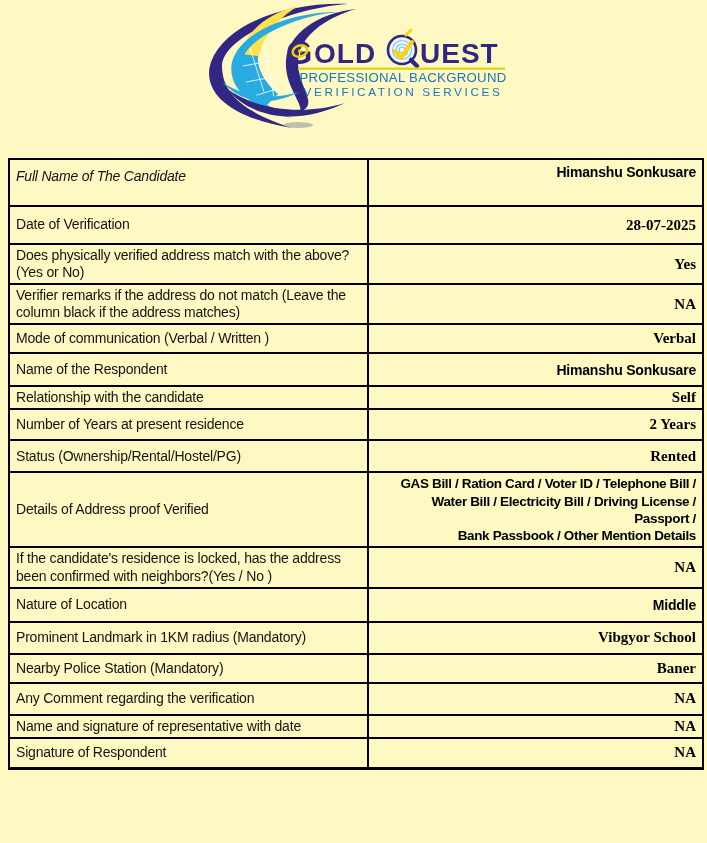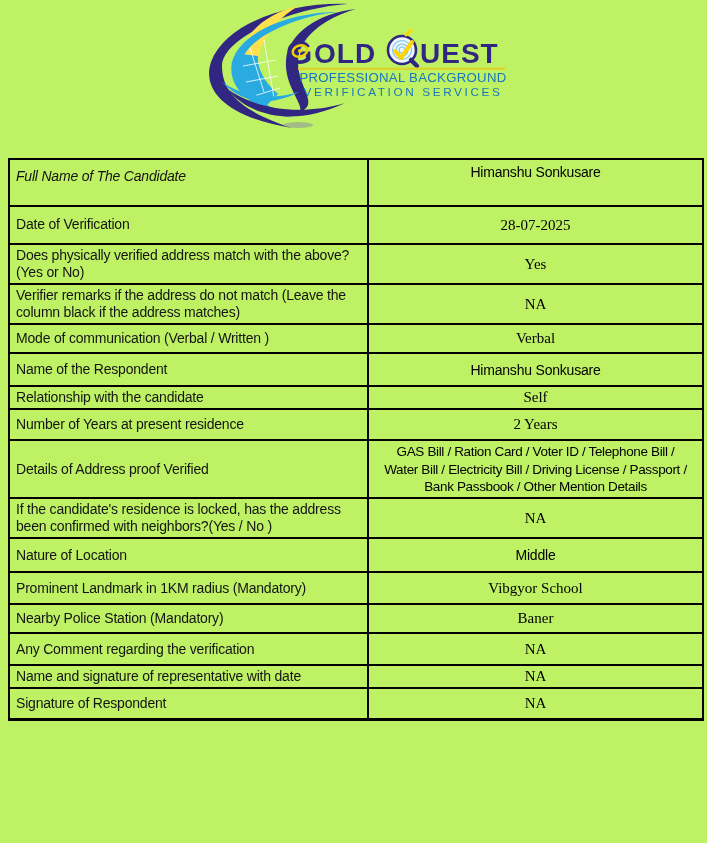--- a/index.html
+++ b/index.html
@@ -1,17 +1,17 @@
 <!DOCTYPE html>
 <html><head>
 <meta charset="utf-8">
 <style>
   html,body{margin:0;padding:0;background:#fff;}
   .page{
-    position:relative;width:707px;height:843px;background:#bef264;
+    position:relative;width:707px;height:843px;background:#fef9c3;
     font-family:"Liberation Sans",sans-serif;color:#111;overflow:hidden;
   }
   
   .logo{position:absolute;left:198px;top:0;width:315px;height:140px;}
   .logo svg{display:block;width:100%;height:100%;}
   
   table.vtable{
     position:absolute;left:8px;top:158px;width:694px;
     border-collapse:collapse;table-layout:fixed;
   }
@@ -19,21 +19,21 @@
     border:2px solid #000;
     vertical-align:middle;
     white-space:pre-line;
     padding:2px 6px;
     overflow:hidden;
   }
   td.lbl{
     text-align:left;font-size:14px;letter-spacing:-0.2px;line-height:1.22;
     color:#141414;padding:2px 4px 2px 5px;
   }
-  td.val{text-align:center;color:#000;}
+  td.val{text-align:right;color:#000;font-weight:bold;}
   td.val.serif{font-family:"Liberation Serif",serif;font-size:15px;}
   td.val.sans{font-size:14px;letter-spacing:-0.2px;line-height:1.3;}
   td.val.small{font-size:13.5px;letter-spacing:-0.35px;line-height:1.28;margin-top:8px;}
   tr.vtop td{vertical-align:top;}
   tr.vtop td.lbl{padding-top:8px;font-style:italic;}
   tr.vtop td.val{padding-top:3px;}
   tr:last-child td{border-bottom-width:3px;}
   .r1{height:47px}.r2{height:38px}.r3{height:84px}.r4{height:34px}
   .r5{height:35px}.r6{height:29px}.r7{height:33px}.r8{height:16px}
   .r9{height:31px}.r10{height:32px}.r11{height:51px}.r12{height:37px}
@@ -125,20 +125,24 @@
         <td class="val sans">Himanshu Sonkusare</td>
       </tr>
       <tr class="r8">
         <td class="lbl">Relationship with the candidate</td>
         <td class="val serif">Self</td>
       </tr>
       <tr class="r9">
         <td class="lbl">Number of Years at present residence</td>
         <td class="val serif">2 Years</td>
       </tr>
+      <tr class="r10">
+        <td class="lbl">Status (Ownership/Rental/Hostel/PG)</td>
+        <td class="val serif">Rented</td>
+      </tr>
       <tr class="r11">
         <td class="lbl">Details of Address proof Verified</td>
         <td class="val sans small">GAS Bill / Ration Card / Voter ID / Telephone Bill /
 Water Bill / Electricity Bill / Driving License / Passport /
 Bank Passbook / Other Mention Details</td>
       </tr>
       <tr class="r12">
         <td class="lbl">If the candidate's residence is locked, has the address
 been confirmed with neighbors?(Yes / No )</td>
         <td class="val serif">NA</td>

